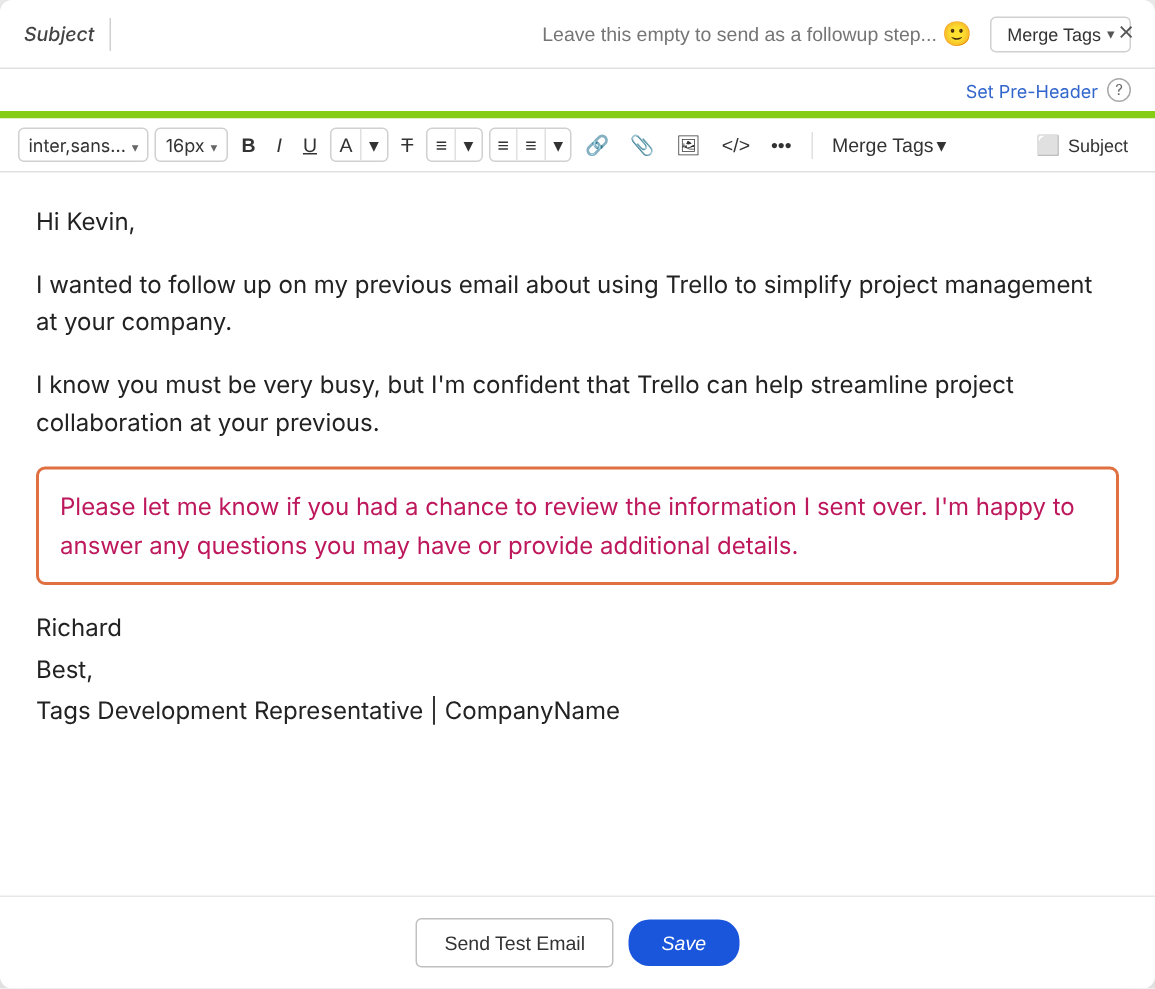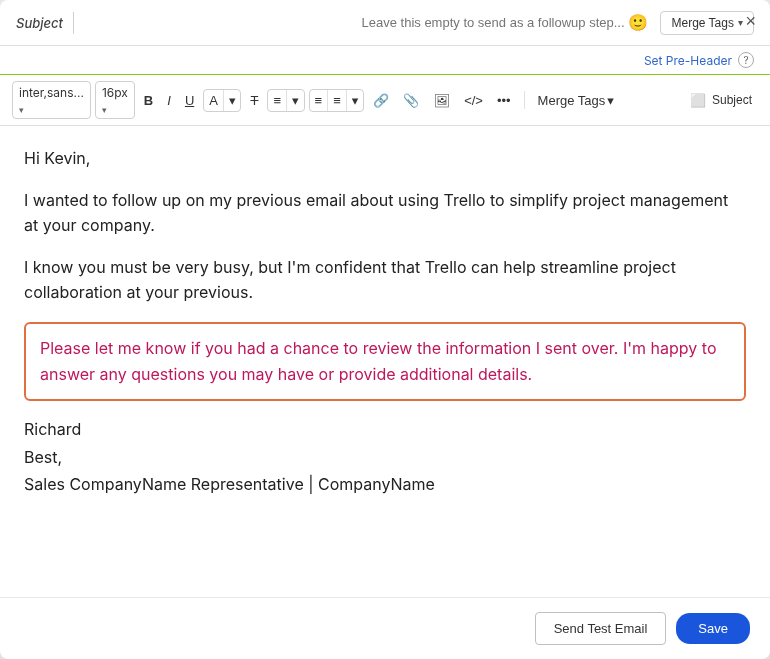--- a/index.html
+++ b/index.html
@@ -92,21 +92,21 @@
     .merge-tags-btn .chevron {
       font-size: 10px;
       color: #555;
     }
     
     .preheader-row {
       display: flex;
       align-items: center;
       justify-content: flex-end;
       padding: 6px 16px;
-      border-bottom: 1px solid #84cc16;
+      border-bottom: 5px solid #84cc16;
       gap: 6px;
     }
     .preheader-link {
       font-size: 12px;
       color: #3366cc;
       cursor: pointer;
       text-decoration: none;
     }
     .preheader-help {
       width: 16px;
@@ -131,24 +131,23 @@
       background: #fff;
     }
     .toolbar-select {
       border: 1px solid #d0d0d0;
       border-radius: 4px;
       padding: 3px 6px;
       font-size: 12px;
       color: #333;
       cursor: pointer;
       display: flex;
-      align-items: flex-start;
+      align-items: flex-end;
       gap: 4px;
       background: white;
-      flex-direction: column;
     }
     .toolbar-select .chevron { font-size: 9px; color: #666; }
     .toolbar-sep {
       width: 1px;
       height: 18px;
       background: #e0e0e0;
       margin: 0 4px;
     }
     .toolbar-btn {
       background: none;
@@ -212,21 +211,21 @@
     .signature-block {
       margin-top: 4px;
     }
     .signature-block p {
       margin-bottom: 2px;
     }
     
     .modal-footer {
       display: flex;
       align-items: center;
-      justify-content: flex-end;
+      justify-content: center;
       padding: 14px 20px;
       gap: 10px;
       border-top: 1px solid #e8e8e8;
     }
     .btn-send-test {
       border: 1px solid #c0c0c0;
       border-radius: 4px;
       background: white;
       padding: 8px 18px;
       font-size: 13px;
@@ -235,20 +234,21 @@
     }
     .btn-save {
       border: none;
       border-radius: 14px;
       background: #1a56db;
       padding: 8px 22px;
       font-size: 13px;
       color: white;
       cursor: pointer;
       font-weight: 500;
+      font-style: italic;
     }
   </style>
 </head>
 <body>
 
 <div class="modal-overlay">
 
   <button class="modal-close">×</button>
 
   <div class="subject-row">
@@ -314,21 +314,21 @@
   <div class="editor-area">
     <p>Hi Kevin,</p>
     <p>I wanted to follow up on my previous email about using Trello to simplify project management at your company.</p>
     <p>I know you must be very busy, but I'm confident that Trello can help streamline project collaboration at your previous.</p>
     <div class="highlighted-block">
       <span>Please let me know if you had a chance to review the information I sent over. I'm happy to answer any questions you may have or provide additional details.</span>
     </div>
     <div class="signature-block">
       <p>Richard</p>
       <p>Best,</p>
-      <p>Sales CompanyName Representative | CompanyName</p>
+      <p>Tags Development Representative | CompanyName</p>
     </div>
   </div>
 
   <div class="modal-footer">
     <button class="btn-send-test">Send Test Email</button>
     <button class="btn-save">Save</button>
   </div>
 
 </div>
 

